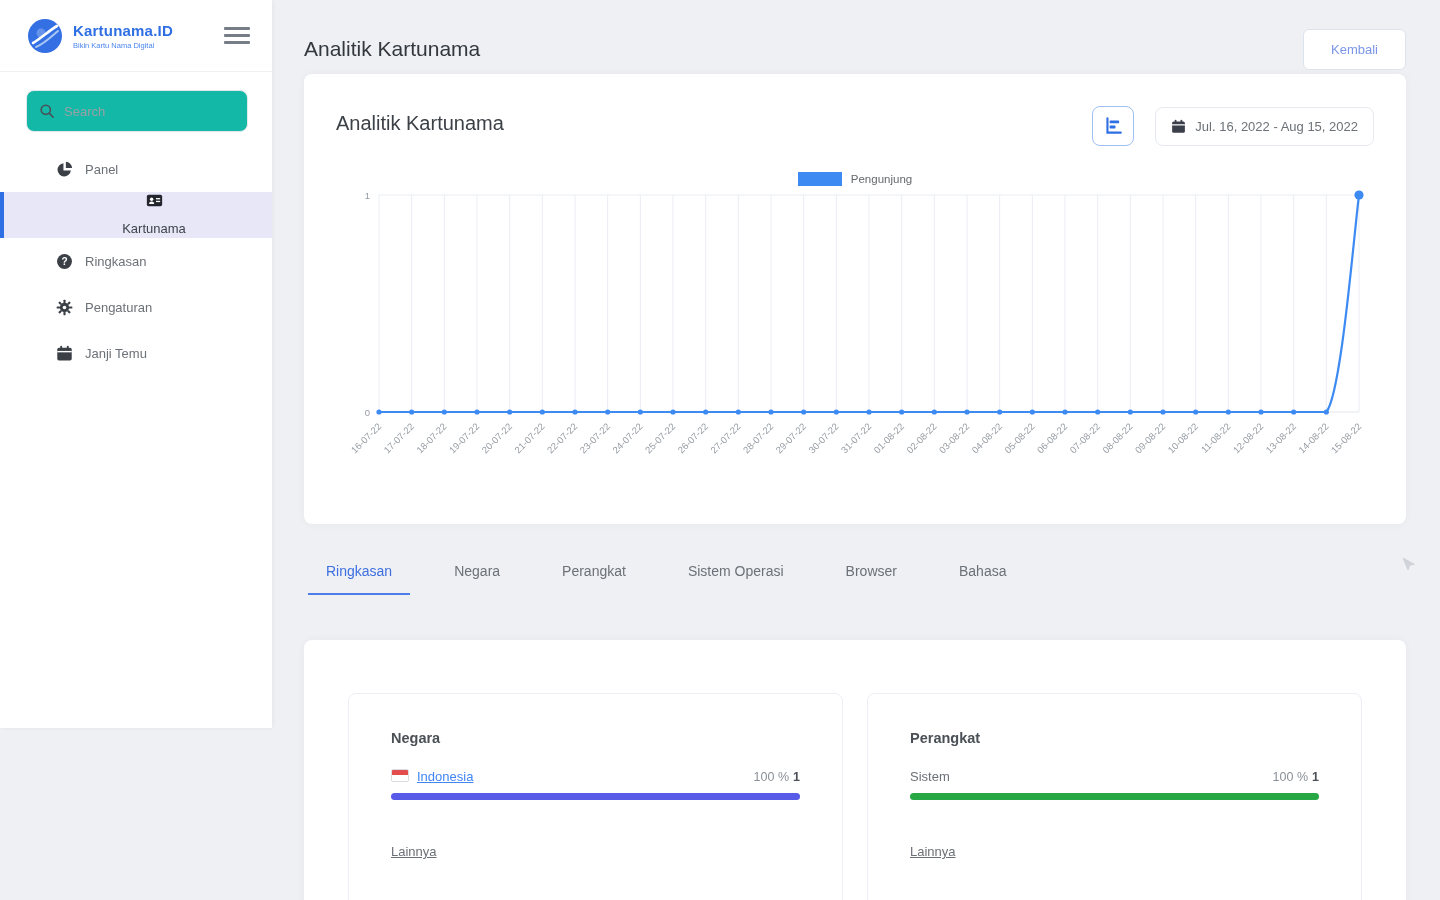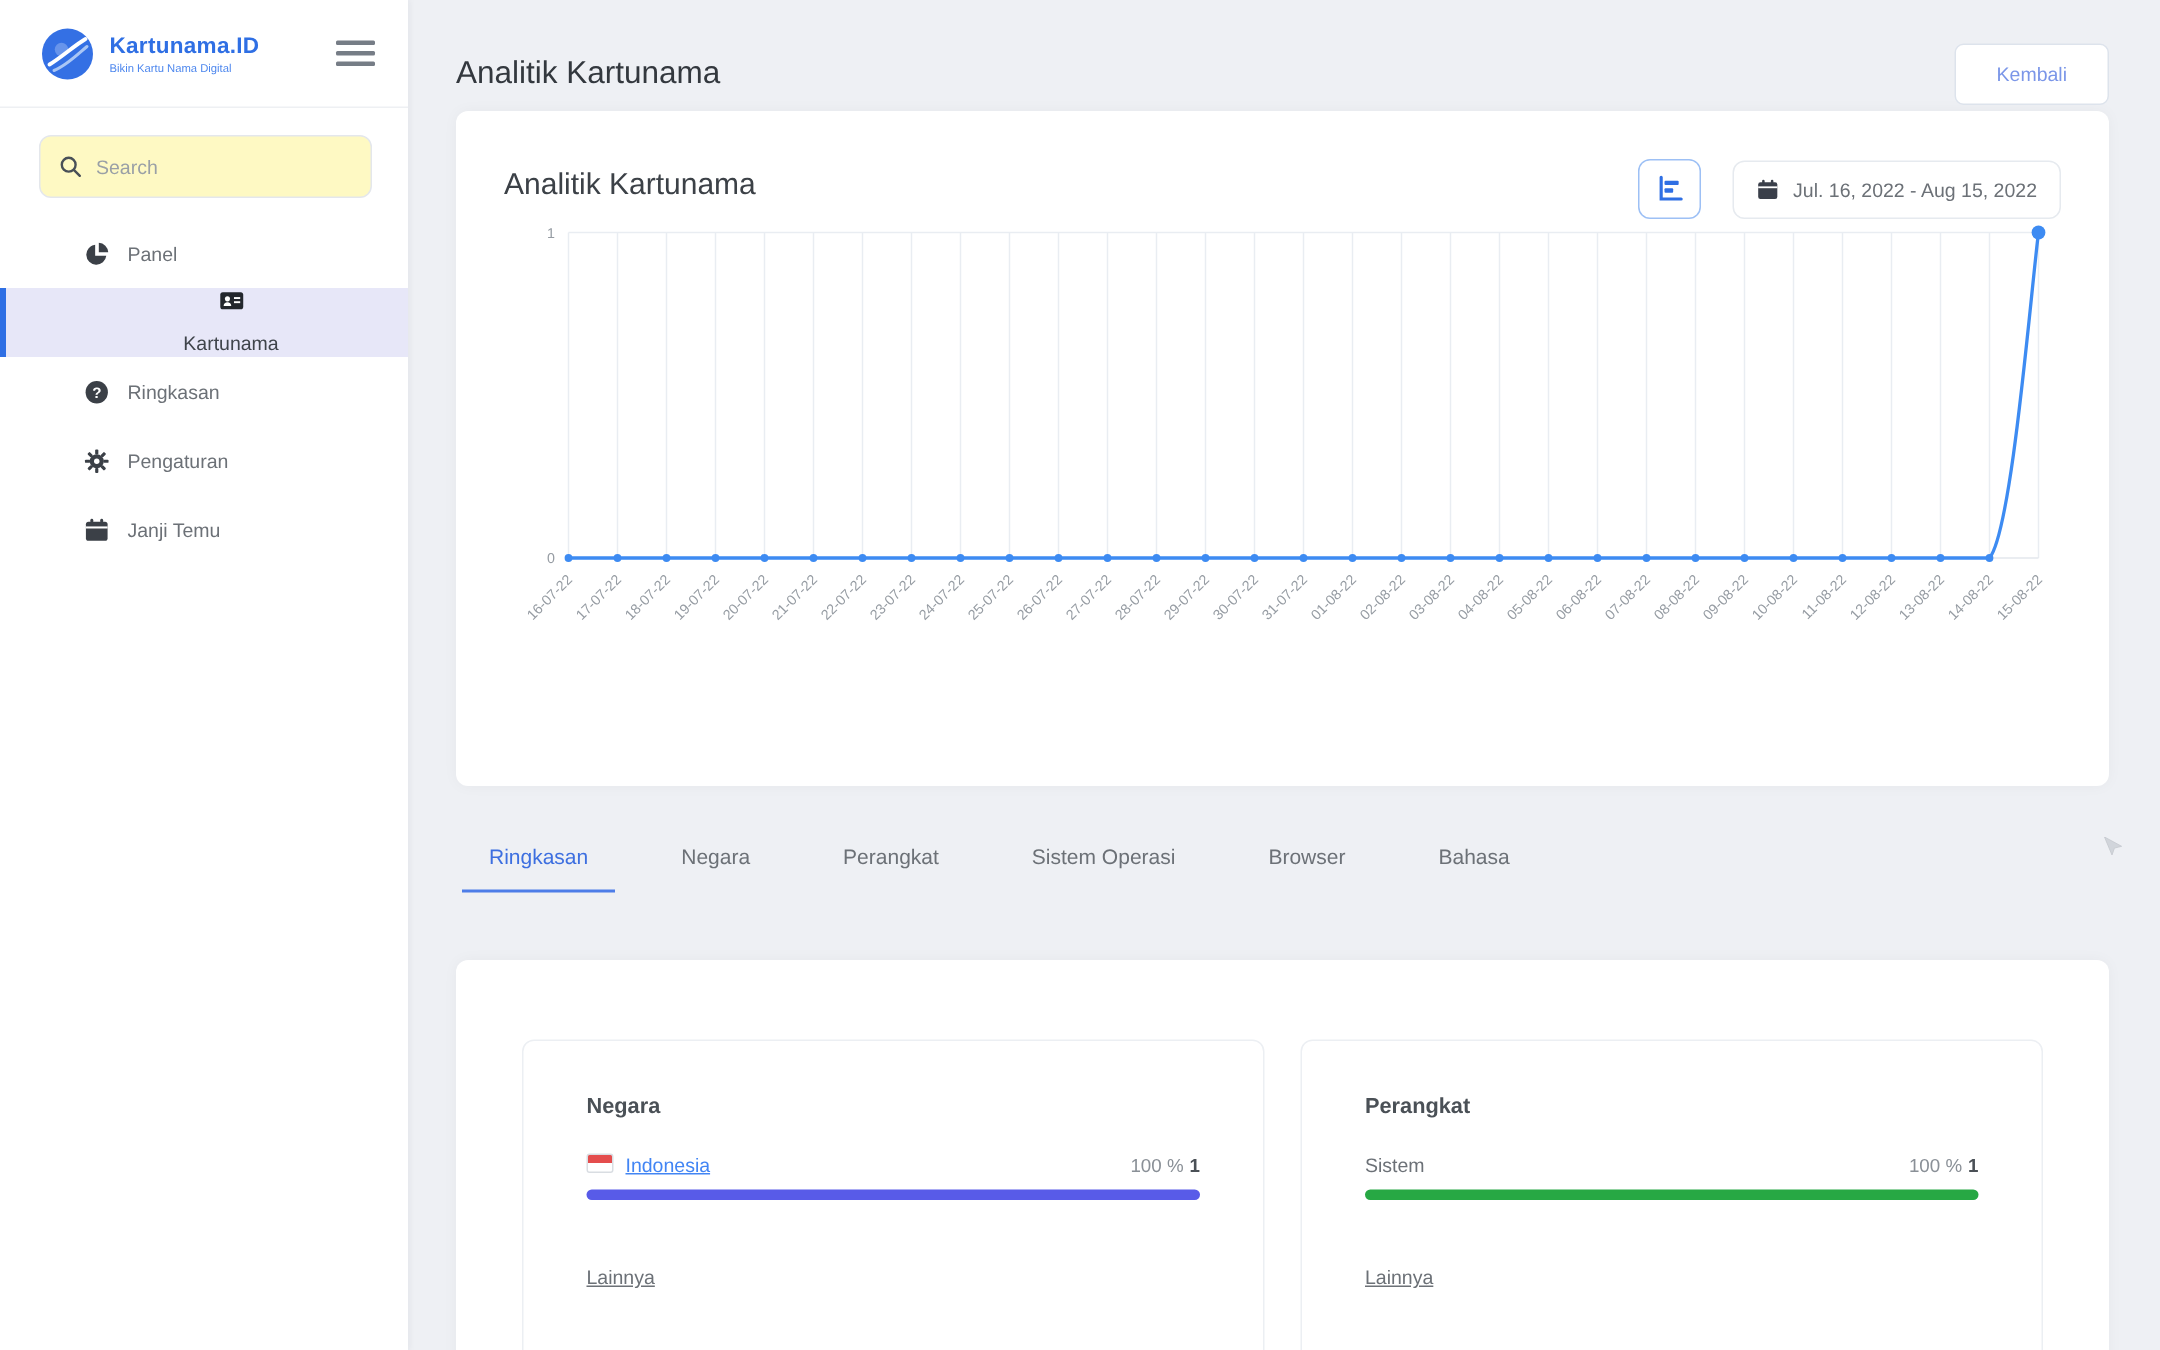--- a/index.html
+++ b/index.html
@@ -1,28 +1,28 @@
 <!DOCTYPE html>
 <html><head>
 <meta charset="utf-8">
 <style>
   * { margin:0; padding:0; box-sizing:border-box; }
   html,body { width:1440px; height:900px; overflow:hidden; }
   body { font-family:"Liberation Sans","DejaVu Sans",sans-serif; background:#eef0f4; color:#3a3f45; }
 
   
-  .sidebar { position:fixed; left:0; top:0; width:272px; height:900px; background:#fff; box-shadow:1px 0 4px rgba(30,40,60,.05); z-index:5; }
+  .sidebar { position:fixed; left:0; top:0; width:272px; height:728px; background:#fff; box-shadow:1px 0 4px rgba(30,40,60,.05); z-index:5; }
   .logo-row { display:flex; align-items:center; padding:14px 22px 14px 26px; height:72px; border-bottom:1px solid #eef0f3; }
   .logo-icon { width:38px; height:38px; flex:0 0 38px; }
   .logo-text { margin-left:9px; flex:1; }
   .logo-title { font-size:15px; font-weight:bold; color:#2f6fe4; letter-spacing:.2px; }
   .logo-tagline { font-size:7.5px; color:#4d87ee; margin-top:2px; }
   .hamburger { width:26px; cursor:pointer; display:flex; flex-direction:column; gap:4px; }
   .hamburger span { display:block; height:3px; background:#767d86; border-radius:1px; }
-  .search-box { margin:18px 24px 14px 26px; height:42px; border:1px solid #e4e7ec; border-radius:8px; display:flex; align-items:center; padding:0 12px; background:#fef9c3; }
+  .search-box { margin:18px 24px 14px 26px; height:42px; border:1px solid #e4e7ec; border-radius:8px; display:flex; align-items:center; padding:0 12px; background:#14b8a6; }
   .search-box svg { flex:0 0 16px; }
   .search-box input { border:0; outline:0; margin-left:9px; font-size:13px; color:#495057; width:100%; font-family:inherit; background:transparent; }
   .search-box input::placeholder { color:#9aa0a6; }
   .nav { margin-top:6px; }
   .nav-item { display:flex; align-items:center; height:46px; padding-left:52px; gap:12px; cursor:pointer; border-left:4px solid transparent; }
   .nav-item .nav-label { font-size:13px; color:#6c7177; }
   .nav-item.active { background:#e7e7f8; border-left:4px solid #2f6fe4; padding-left:32px;flex-direction:column; }
   .nav-item.active .nav-label { color:#3f444b; font-weight:500; }
   .nav-icon { width:17px; height:17px; display:inline-flex; }
 
@@ -185,20 +185,24 @@
             <rect x="1.2" y="2.6" width="13.6" height="12" rx="1.6" fill="#3a3f4a"></rect>
             <rect x="1.2" y="5.6" width="13.6" height="1.3" fill="#fff"></rect>
             <rect x="4" y="0.8" width="1.8" height="3.2" rx=".9" fill="#3a3f4a"></rect>
             <rect x="10.2" y="0.8" width="1.8" height="3.2" rx=".9" fill="#3a3f4a"></rect>
           </svg>
           <span class="date-range-text">Jul. 16, 2022 - Aug 15, 2022</span>
         </div>
       </div>
     </div>
 
+    <div class="legend-row">
+      <span class="legend-swatch"></span>
+      <span class="legend-label">Pengunjung</span>
+    </div>
 
     <svg id="chart-svg" class="chart-svg" viewBox="0 0 1042 292">
         <line x1="43" y1="7" x2="43" y2="224" stroke="#e9edf2" stroke-width="1"></line>
         <line x1="75.66666666666666" y1="7" x2="75.66666666666666" y2="224" stroke="#e9edf2" stroke-width="1"></line>
         <line x1="108.33333333333333" y1="7" x2="108.33333333333333" y2="224" stroke="#e9edf2" stroke-width="1"></line>
         <line x1="141" y1="7" x2="141" y2="224" stroke="#e9edf2" stroke-width="1"></line>
         <line x1="173.66666666666666" y1="7" x2="173.66666666666666" y2="224" stroke="#e9edf2" stroke-width="1"></line>
         <line x1="206.33333333333331" y1="7" x2="206.33333333333331" y2="224" stroke="#e9edf2" stroke-width="1"></line>
         <line x1="239" y1="7" x2="239" y2="224" stroke="#e9edf2" stroke-width="1"></line>
         <line x1="271.66666666666663" y1="7" x2="271.66666666666663" y2="224" stroke="#e9edf2" stroke-width="1"></line>

